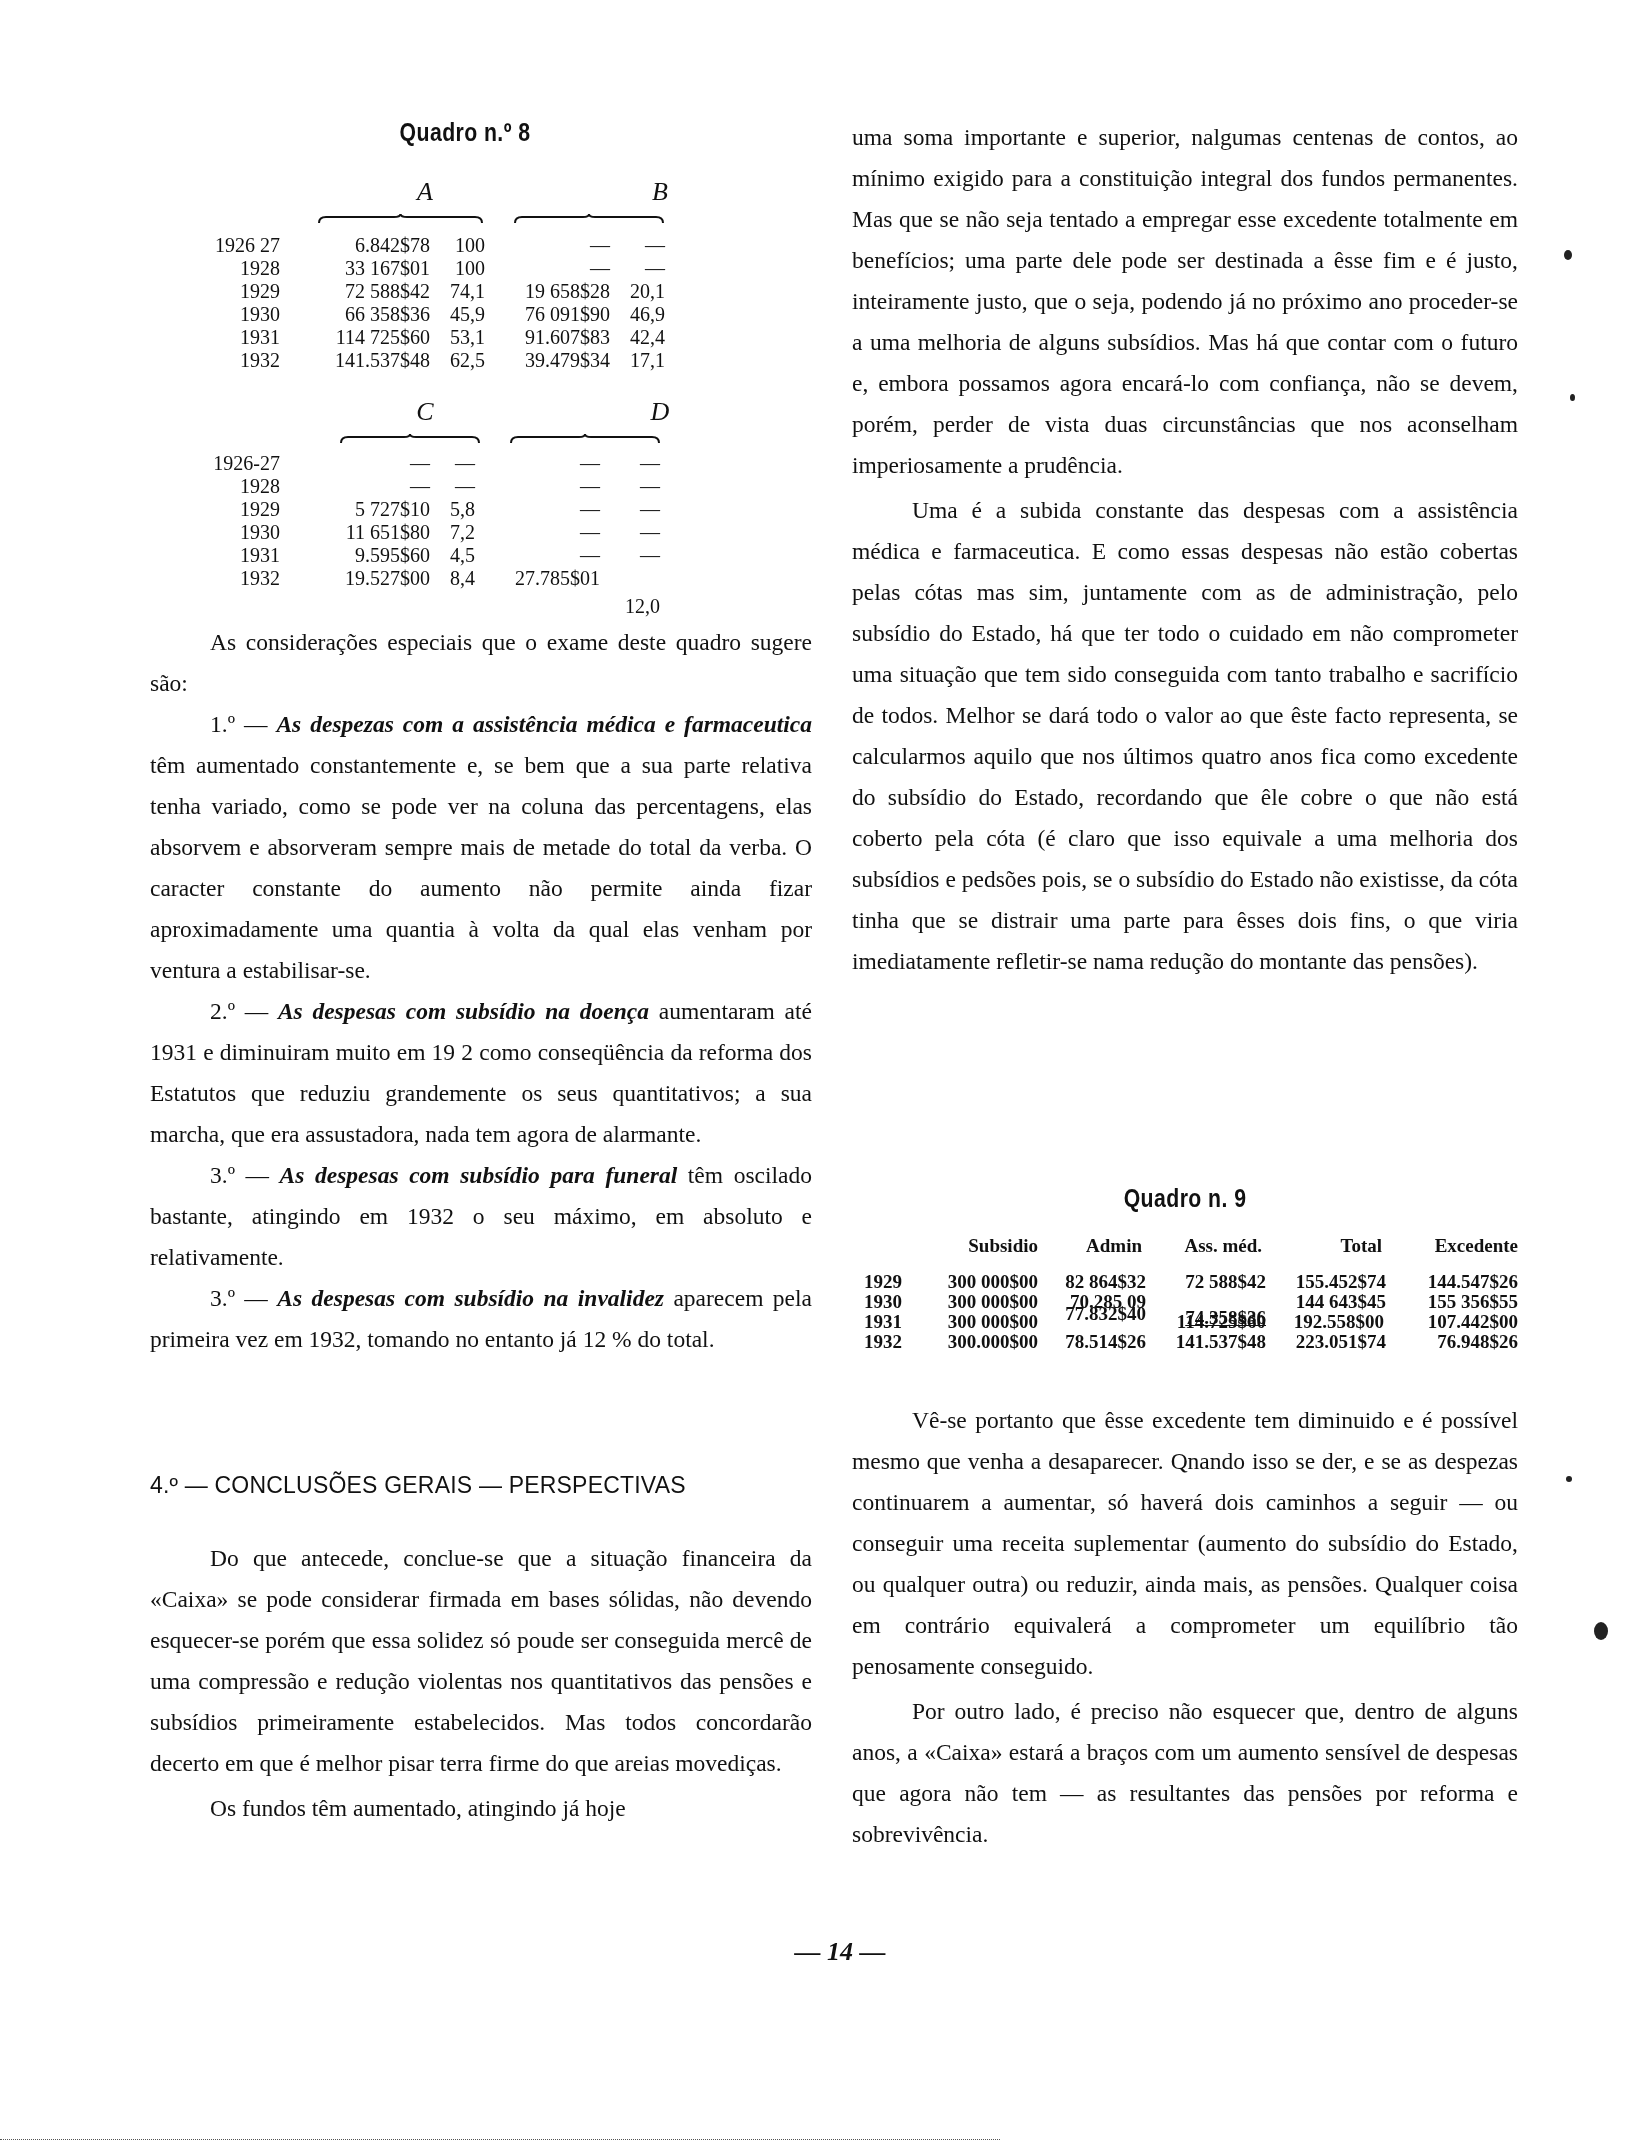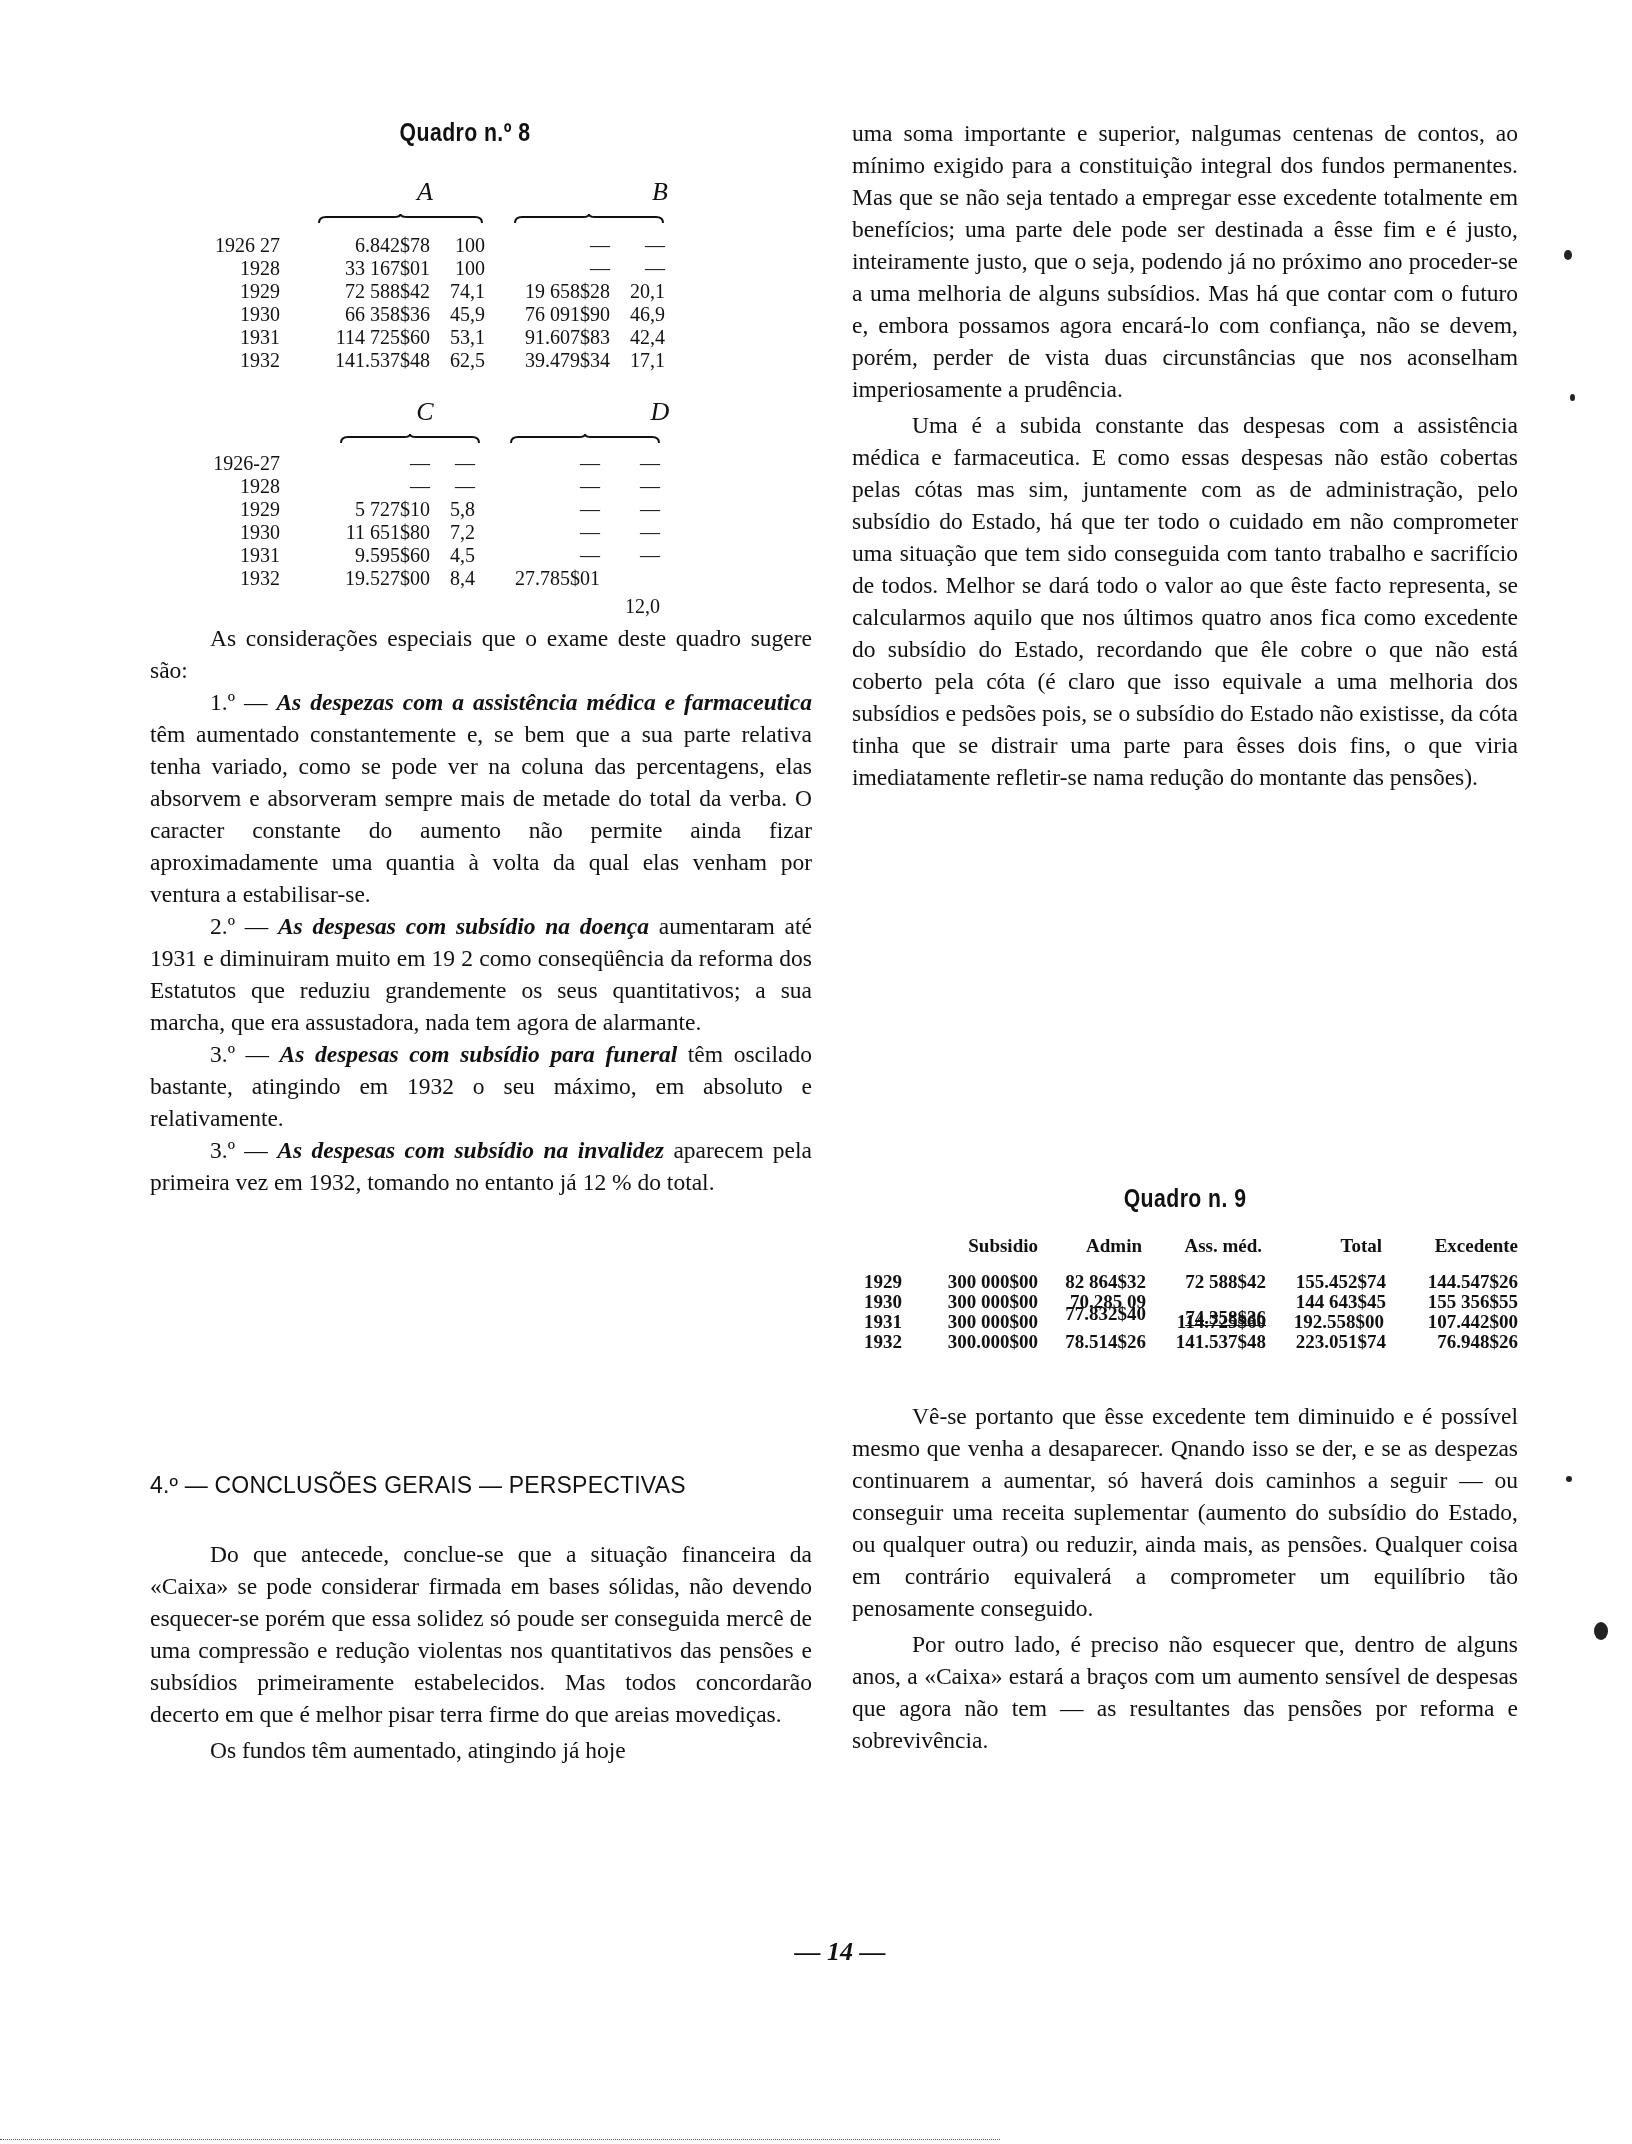--- a/index.html
+++ b/index.html
@@ -4,21 +4,21 @@
 <style>
   html, body { margin:0; padding:0; background:#ffffff; }
   body { width:1632px; height:2144px; position:relative; overflow:hidden; font-family:"Liberation Serif", "DejaVu Serif", serif; color:#111; }
   .abs { position:absolute; }
   .qtitle { font-family:"Liberation Sans Narrow","Liberation Sans", sans-serif; font-weight:bold; font-size:25px; letter-spacing:0.5px; transform:scaleX(0.85); transform-origin:center; white-space:nowrap; }
   .tbl { font-family:"Liberation Serif", serif; font-size:20px; line-height:23px; }
   .tbl .row { position:absolute; left:0; height:23px; white-space:nowrap; }
   .tbl .cell { position:absolute; text-align:right; }
   .grp-letter { position:absolute; font-style:italic; font-size:26px; text-align:center; width:40px; }
   .brace { position:absolute; height:10px; }
-  .col { position:absolute; font-size:23.5px; line-height:32px; text-align:justify; }
+  .col { position:absolute; font-size:23.5px; line-height:41px; text-align:justify; }
   .col p { margin:0; }
   .indent { text-indent:60px; }
   .it { font-style:italic; font-weight:bold; }
   .heading { font-family:"Liberation Sans", sans-serif; font-size:23px; white-space:nowrap; letter-spacing:0.2px; }
   .t9 { font-size:19px; line-height:20px; font-weight:bold; }
   .t9 .cell { position:absolute; text-align:right; white-space:nowrap; }
   .pagenum { font-style:italic; font-weight:bold; font-size:26px; }
   .speck { position:absolute; background:#222; border-radius:50%; }
 </style>
 </head>

